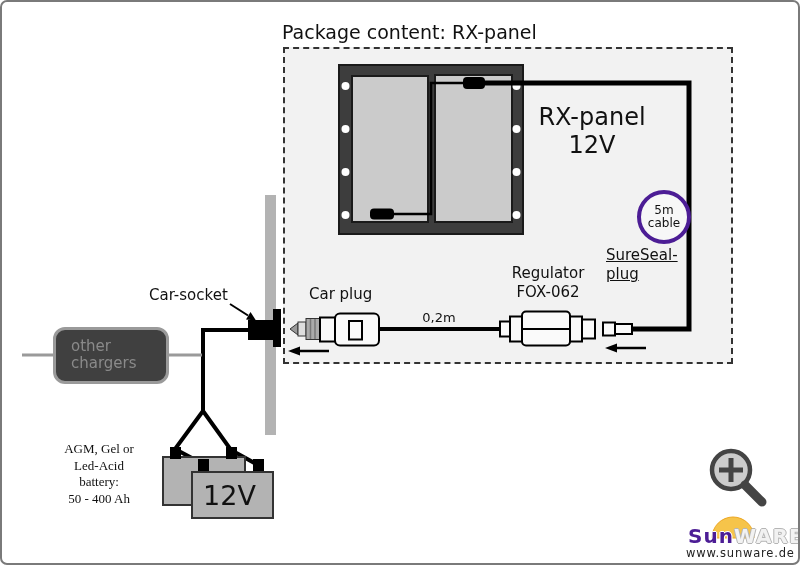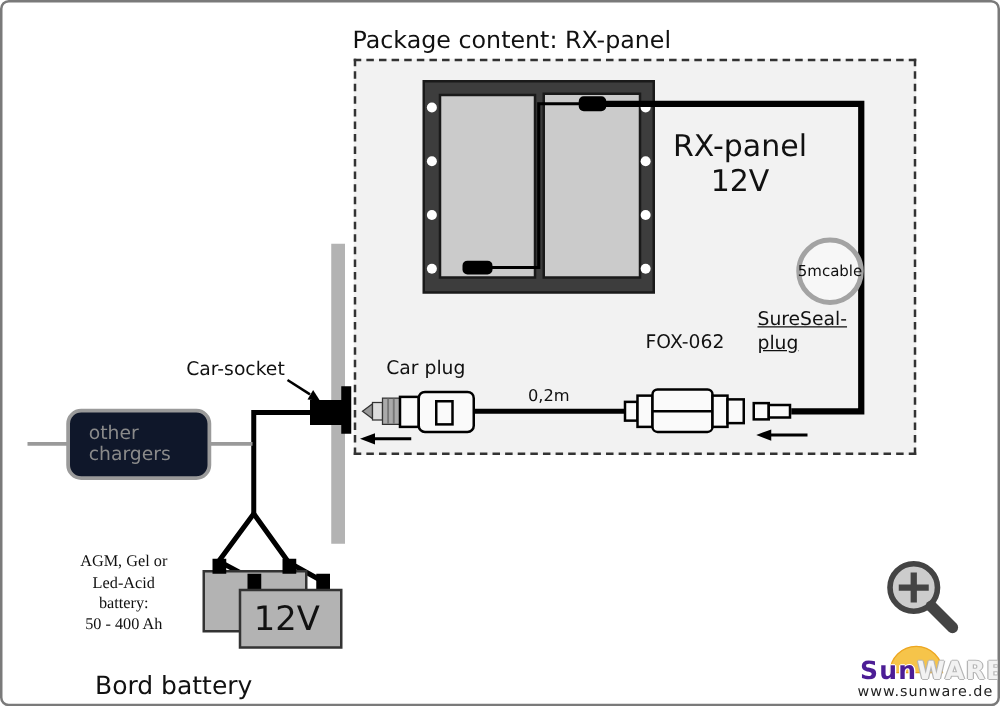--- a/index.html
+++ b/index.html
@@ -7,29 +7,29 @@
     position:relative;width:800px;height:565px;box-sizing:border-box;
     border:2px solid #7a7a7a;border-radius:7px;background:#fff;overflow:hidden;
     font-family:"DejaVu Sans","Liberation Sans",sans-serif;color:#111;
   }
   .abs{position:absolute;}
   #diagram-svg{position:absolute;left:0;top:0;}
   .lbl{position:absolute;white-space:nowrap;}
   .title{font-size:19px;}
   .rx-label{width:144px;text-align:center;font-size:24px;line-height:28px;}
   .badge{
-    width:46px;height:46px;border:4px solid #a3a3a3;border-radius:50%;
-    background:#f7f7f7;display:flex;flex-direction:row;align-items:center;
+    width:46px;height:46px;border:4px solid #4c1d95;border-radius:50%;
+    background:#f7f7f7;display:flex;flex-direction:column;align-items:center;
     justify-content:center;font-size:12px;line-height:13px;text-align:center;
   }
   .small-lbl{font-size:15px;line-height:19px;}
   .center{text-align:center;}
   .chargers-box{
     width:116px;height:57px;box-sizing:border-box;border:3px solid #9a9a9a;
-    border-radius:12px;background:#0f172a;color:#8a8a8a;font-size:15px;
+    border-radius:12px;background:#404040;color:#8a8a8a;font-size:15px;
     line-height:17px;padding:8px 0 0 15px;
   }
   .batt-spec{width:120px;text-align:center;font-size:13px;line-height:16.5px;font-family:Liberation Serif, serif;}
   .batt-12v{width:75px;text-align:center;font-size:27px;}
   .caption{font-size:20px;}
   .cable-len{width:60px;text-align:center;font-size:13px;}
   .logo-text{font-size:20px;font-weight:bold;letter-spacing:1px;line-height:20px;}
   .logo-sun-part{
     color:#4c1d95;
     text-shadow:1px 0 0 #fff,-1px 0 0 #fff,0 1px 0 #fff,0 -1px 0 #fff;
@@ -156,20 +156,21 @@
   <div class="abs badge" style="left:635px;top:188px;">
     <span>5m</span>
     <span>cable</span>
   </div>
 
   <div class="lbl small-lbl" style="left:307px;top:283px;">Car plug</div>
 
   <div class="lbl cable-len" style="left:407px;top:308px;">0,2m</div>
 
   <div class="lbl small-lbl center" style="left:494px;top:262px;width:104px;">
+    <span class="blk">Regulator</span>
     <span class="blk">FOX-062</span>
   </div>
 
   <div class="lbl small-lbl" style="left:604px;top:244px;text-decoration:underline;">
     <span class="blk">SureSeal-</span>
     <span class="blk">plug</span>
   </div>
 
   <div class="lbl small-lbl" style="left:147px;top:284px;">Car-socket</div>
 
@@ -180,20 +181,19 @@
 
   <div class="lbl batt-spec" style="left:37px;top:439px;white-space:normal;">
     <span class="blk">AGM, Gel or</span>
     <span class="blk">Led-Acid</span>
     <span class="blk">battery:</span>
     <span class="blk">50 - 400 Ah</span>
   </div>
 
   <div class="lbl batt-12v" style="left:190px;top:478px;">12V</div>
 
-  <div class="lbl caption" style="left:74px;top:534px;">Bord battery</div>
 
   <div class="lbl logo-text" style="left:686px;top:524px;">
     <span class="logo-sun-part">Sun</span><span class="logo-ware-part">WARE</span>
   </div>
   <div class="lbl logo-url" style="left:684px;top:544px;">www.sunware.de</div>
 
 </div>
 
 </body></html>

